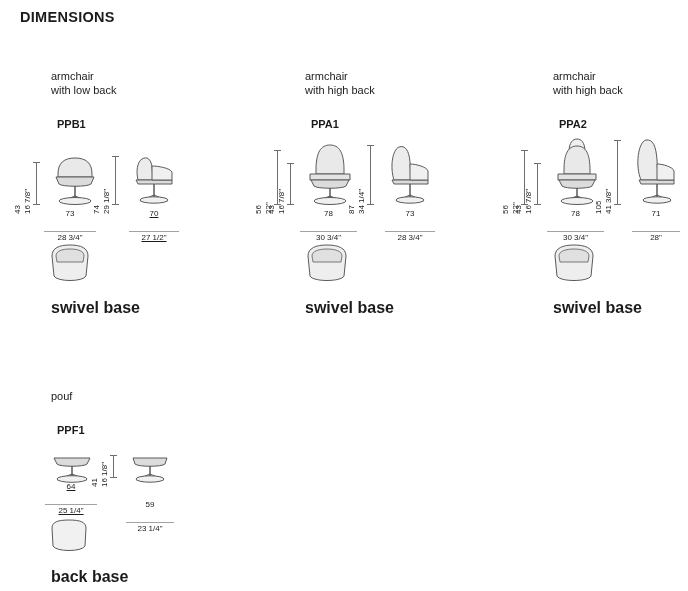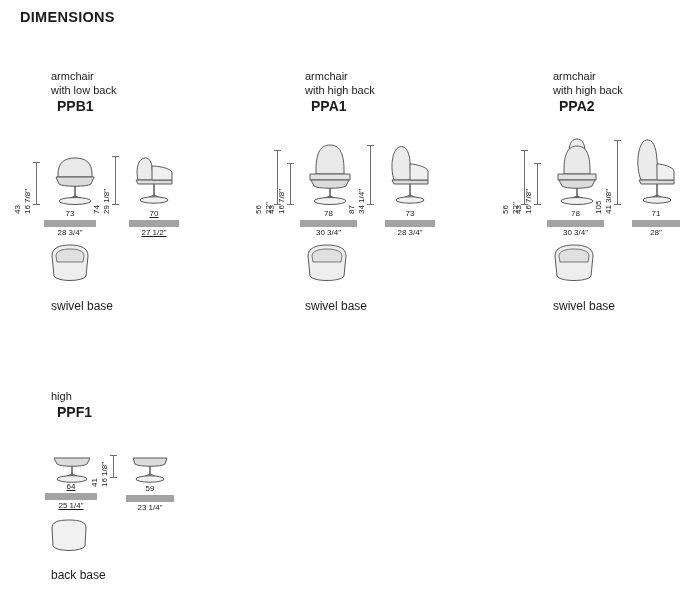--- a/index.html
+++ b/index.html
@@ -28,29 +28,29 @@
     position: absolute;
   }
   .prod-type {
     font-size: 11px;
     font-weight: normal;
     line-height: 14px;
     color: #1b1b1b;
     white-space: pre-line;
   }
   .prod-code {
-    font-size: 14px;
+    font-size: 11px;
     font-weight: bold;
     color: #1b1b1b;
-    margin-top: 1px;
+    margin-top: 21px;
     padding-left: 6px;
   }
   .base-label {
-    font-size: 12px;
-    font-weight: normal;
+    font-size: 16px;
+    font-weight: bold;
     color: #1b1b1b;
   }
   
   .dim-h {
     position: absolute;
     font-size: 8px;
     line-height: 9px;
     color: #1b1b1b;
     transform-origin: left bottom;
     white-space: nowrap;
@@ -58,22 +58,22 @@
   .dim-w {
     position: absolute;
     font-size: 8px;
     line-height: 10px;
     color: #1b1b1b;
     text-align: center;
     white-space: nowrap;
   }
   .dim-w .cm {
     display: block;
-    border-bottom: 7px solid #a3a3a3;
-    padding-bottom: 1px;
+    border-bottom: 1px solid #a3a3a3;
+    padding-bottom: 12px;
   }
   .dim-w .inch {
     display: block;
     padding-top: 1px;
   }
   .vline {
     position: absolute;
     width: 1px;
     background: #6e6e6e;
   }
@@ -299,21 +299,21 @@
 
 <div class="fig" style="left:548px; top:242px;">
   <svg width="52" height="48" viewBox="0 0 52 48">
     <path d="M7,14 C7,6 15,3 26,3 C37,3 45,6 45,14 L43,34 C40,40 12,40 9,34 Z" fill="#eeeeee" stroke="#5a5a5a" stroke-width="1"></path>
     <path d="M11,14 C11,9 18,7 26,7 C34,7 41,9 41,14 L40,20 L12,20 Z" fill="#e0e0e0" stroke="#5a5a5a" stroke-width="0.8"></path>
   </svg>
 </div>
 <div class="base-label" style="position:absolute; left:553px; top:299px;">swivel base</div>
 
 <div class="product" style="left:51px; top:389px;">
-  <div class="prod-type">high</div>
+  <div class="prod-type">pouf</div>
   <div class="prod-code">PPF1</div>
 </div>
 
 <div class="fig" style="left:44px; top:446px;">
   <svg width="56" height="38" viewBox="0 0 56 38">
     <path d="M10,12 L46,12 L43,18 C40,21 16,21 13,18 Z" fill="#dcdcdc" stroke="#5a5a5a" stroke-width="1"></path>
     <line x1="28" y1="20" x2="28" y2="30" stroke="#5a5a5a" stroke-width="1.5"></line>
     <path d="M13,34 L28,28 L43,34" fill="none" stroke="#5a5a5a" stroke-width="1"></path>
     <ellipse cx="28" cy="33" rx="15" ry="3.3" fill="#f0f0f0" stroke="#5a5a5a" stroke-width="1"></ellipse>
   </svg>
@@ -334,21 +334,21 @@
 
 <div class="vline" style="left:113px; top:455px; height:22px;"></div>
 <div class="tick" style="left:110px; top:455px; width:7px; height:1px;"></div>
 <div class="tick" style="left:110px; top:477px; width:7px; height:1px;"></div>
 <div class="dim-h" style="left:99px; top:478px; transform:rotate(-90deg);">
   <span>41</span>
 </div>
 <div class="dim-h" style="left:109px; top:478px; transform:rotate(-90deg);">
   <span>16 1/8"</span>
 </div>
-<div class="dim-w" style="left:126px; top:484px; width:48px;">
+<div class="dim-w" style="left:126px; top:500px; width:48px;">
   <span class="cm">59</span>
   <span class="inch">23 1/4"</span>
 </div>
 
 <div class="fig" style="left:46px; top:516px;">
   <svg width="46" height="44" viewBox="0 0 46 44">
     <path d="M6,12 C6,6 12,4 23,4 C34,4 40,6 40,12 L39,30 C36,36 10,36 7,30 Z" fill="#f1f1f1" stroke="#5a5a5a" stroke-width="1"></path>
   </svg>
 </div>
 <div class="base-label" style="position:absolute; left:51px; top:568px;">back base</div>

